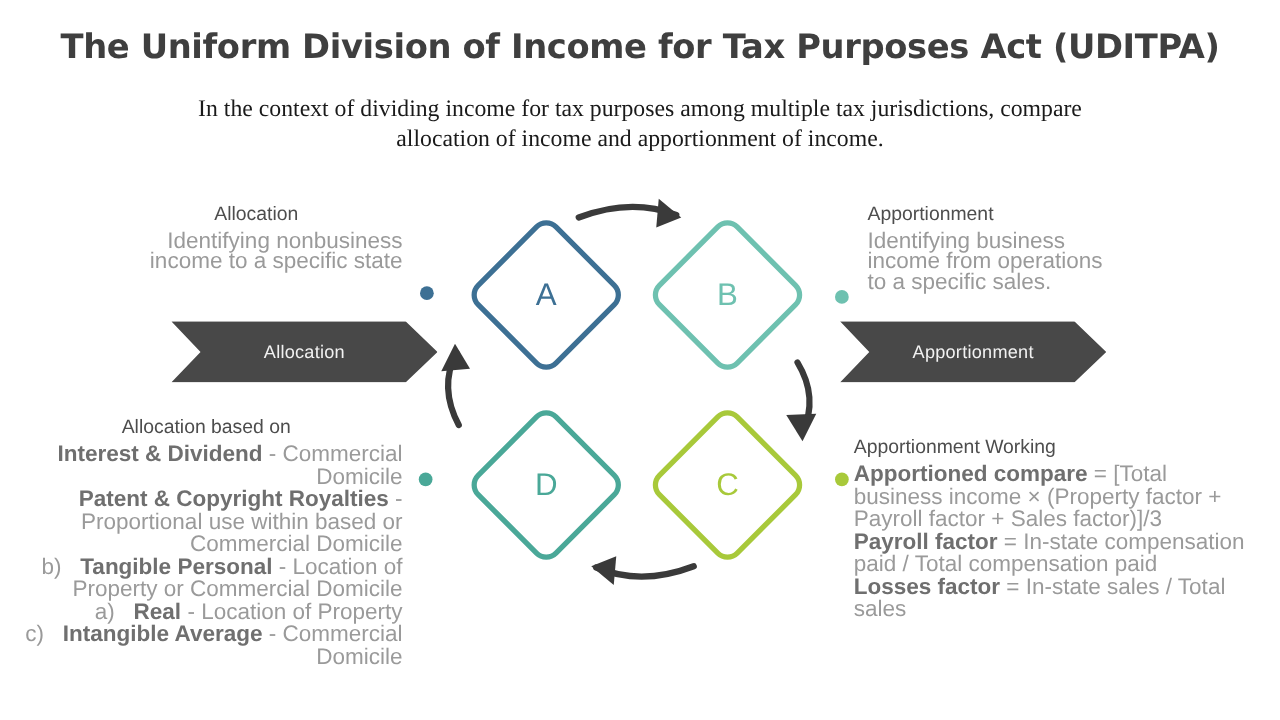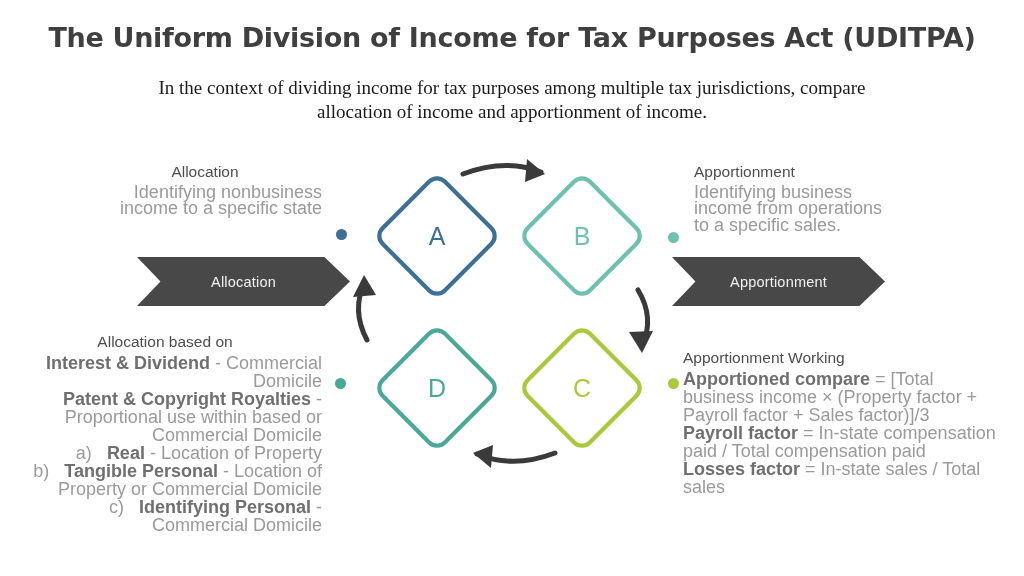--- a/index.html
+++ b/index.html
@@ -166,23 +166,23 @@
     <div class="blk-head">Apportionment</div>
     <div class="blk-body"> Identifying business income from operations to a specific sales.</div>
   </div>
   <div class="dot" id="dot-apport"></div>
 
   <div id="blk-alloc-based">
     <div class="blk-head">Allocation based on</div>
     <div class="blk-body" id="alloc-based-lines">
         <div><b>Interest &amp; Dividend</b><span> - Commercial Domicile</span></div>
         <div><b>Patent &amp; Copyright Royalties</b><span> - Proportional use within based or Commercial Domicile</span></div>
+        <div><span>b)&nbsp;&nbsp; </span><b>Tangible Personal</b><span> - Location of Property or Commercial Domicile</span></div>
         <div><span>a)&nbsp;&nbsp; </span><b>Real</b><span> - Location of Property</span></div>
-        <div><span>b)&nbsp;&nbsp; </span><b>Tangible Personal</b><span> - Location of Property or Commercial Domicile</span></div>
-        <div><span>c)&nbsp;&nbsp; </span><b>Identifying Personal</b><span> - Commercial Domicile</span></div>
+        <div><span>c)&nbsp;&nbsp; </span><b>Intangible Average</b><span> - Commercial Domicile</span></div>
       </div>
   </div>
   <div class="dot" id="dot-alloc-based"></div>
 
   <div id="blk-apport-work">
     <div class="blk-head">Apportionment Working</div>
     <div class="blk-body" id="apport-work-lines">
         <div><b>Apportioned compare</b><span> = [Total business income × (Property factor + Payroll factor + Sales factor)]/3</span></div>
         <div><b>Payroll factor</b><span> = In-state compensation paid / Total compensation paid</span></div>
         <div><b>Losses factor</b><span> = In-state sales / Total sales</span></div>

